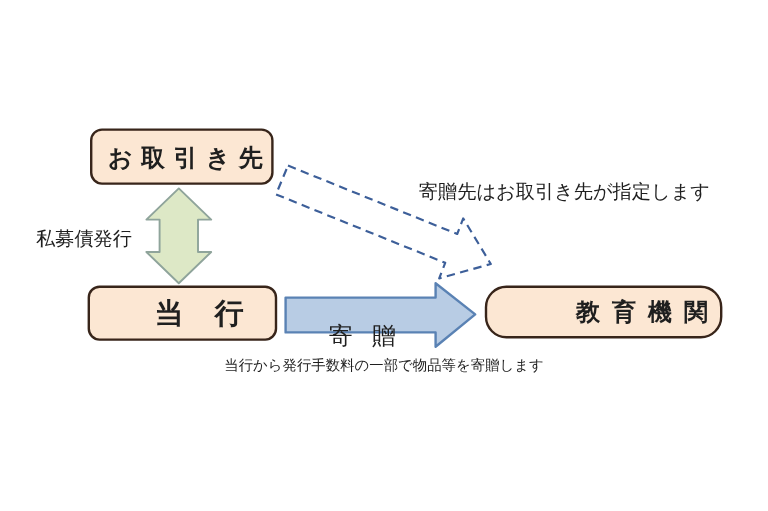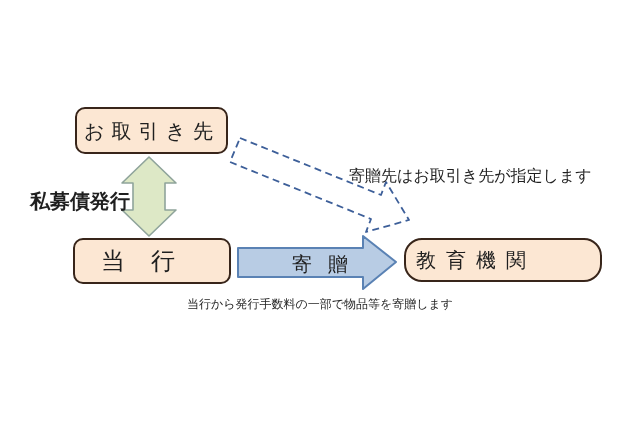--- a/index.html
+++ b/index.html
@@ -29,36 +29,37 @@
     stroke:var(--dashed-arrow-color,#3d5f99);
     stroke-width:1.8;
     stroke-dasharray:7 4.5;
     stroke-linejoin:round;
   }
   .box{
     position:absolute;
     background:var(--box-fill,#fce7d3);
     border:2px solid var(--box-border,#38251a);
     border-radius:10px;
-    display:flex;align-items:center;justify-content:flex-start;
+    display:flex;align-items:center;justify-content:flex-end;
     box-sizing:border-box;
+    font-weight:bold;
   }
   .box-label{white-space:nowrap;line-height:1;}
   .box-client{left:75px;top:107px;width:153px;height:47px;}
   .box-client .box-label{font-size:20px;letter-spacing:7px;text-indent:7px;}
   .box-bank{left:73px;top:238px;width:158px;height:46px;}
   .box-bank .box-label{font-size:24px;letter-spacing:26px;text-indent:26px;}
   .box-institution{left:404px;top:238px;width:198px;height:44px;border-radius:18px;}
   .box-institution .box-label{font-size:20px;letter-spacing:10px;text-indent:10px;}
   .float-label{position:absolute;white-space:nowrap;line-height:1.2;}
-  .label-private-bond{left:30px;top:189px;font-size:20px;font-weight:bold;}
-  .label-designation-note{left:349px;top:150px;font-size:16px;margin-top:16px;}
+  .label-private-bond{left:30px;top:189px;font-size:16px;}
+  .label-designation-note{left:349px;top:150px;font-size:16px;}
   .label-donation{
-    left:240px;top:252px;width:124px;
-    text-align:right;font-size:20px;
+    left:240px;top:268px;width:124px;
+    text-align:center;font-size:20px;
     letter-spacing:16px;text-indent:16px;
   }
   .label-bottom-note{
     left:0;top:297px;width:640px;
     text-align:center;font-size:12px;
   }
 </style>
 </head>
 <body>
 

